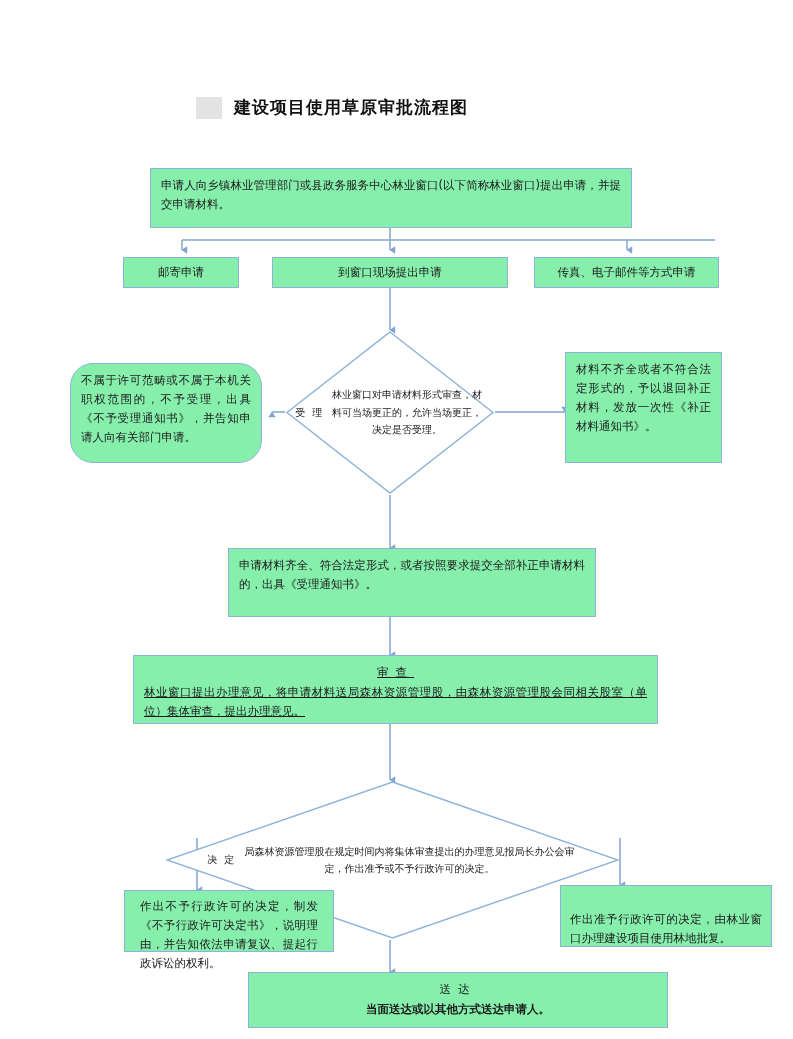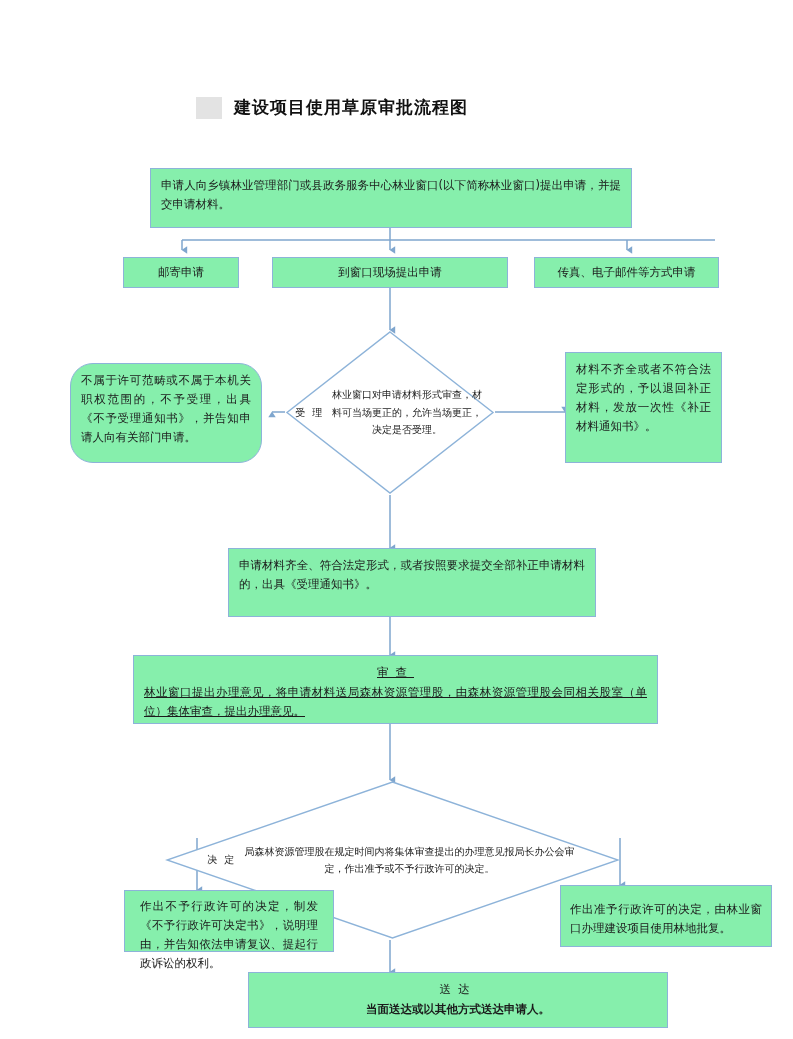--- a/index.html
+++ b/index.html
@@ -136,21 +136,21 @@
     <div class="dtext">
       <span class="hd">决定</span>
       <span class="bd">局森林资源管理股在规定时间内将集体审查提出的办理意见报局长办公会审定，作出准予或不予行政许可的决定。</span>
     </div>
   </div>
 
   <div class="box" style="left:124px;top:890px;width:210px;height:62px;padding:6px 15px;">
     <span class="bd">作出不予行政许可的决定，制发《不予行政许可决定书》，说明理由，并告知依法申请复议、提起行政诉讼的权利。</span>
   </div>
 
-  <div class="box" style="left:560px;top:885px;width:212px;height:62px;padding:14px 9px;">
+  <div class="box" style="left:560px;top:885px;width:212px;height:62px;padding:24px 9px;">
     <span class="bd">作出准予行政许可的决定，由林业窗口办理建设项目使用林地批复。</span>
   </div>
 
   <div class="box" style="left:248px;top:972px;width:420px;height:56px;">
     <span class="hd">送达</span>
     <span class="bd c" style="text-align:center;">当面送达或以其他方式送达申请人。</span>
   </div>
 
 </div>
 

